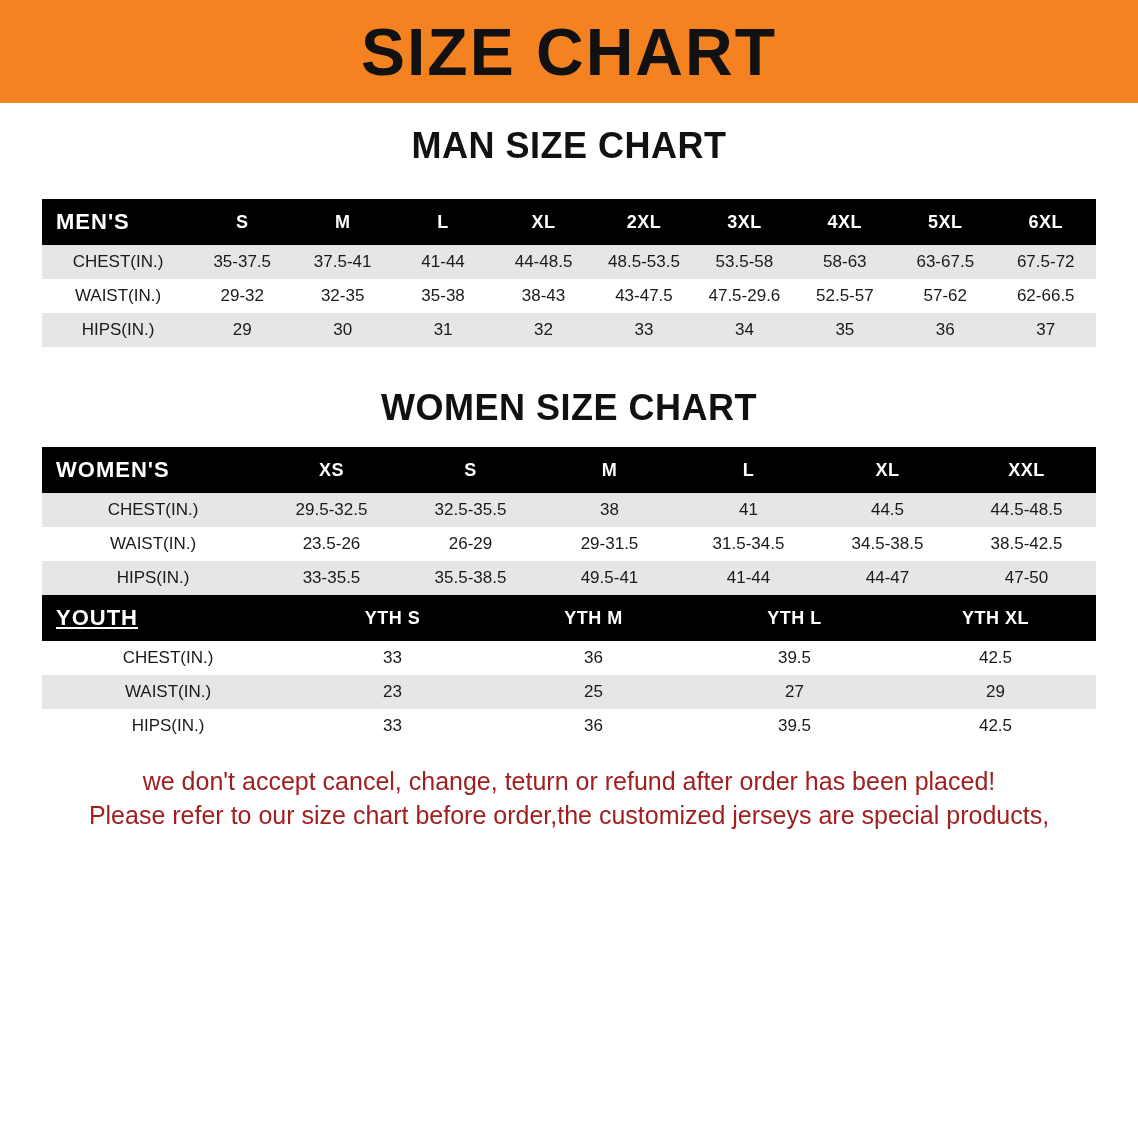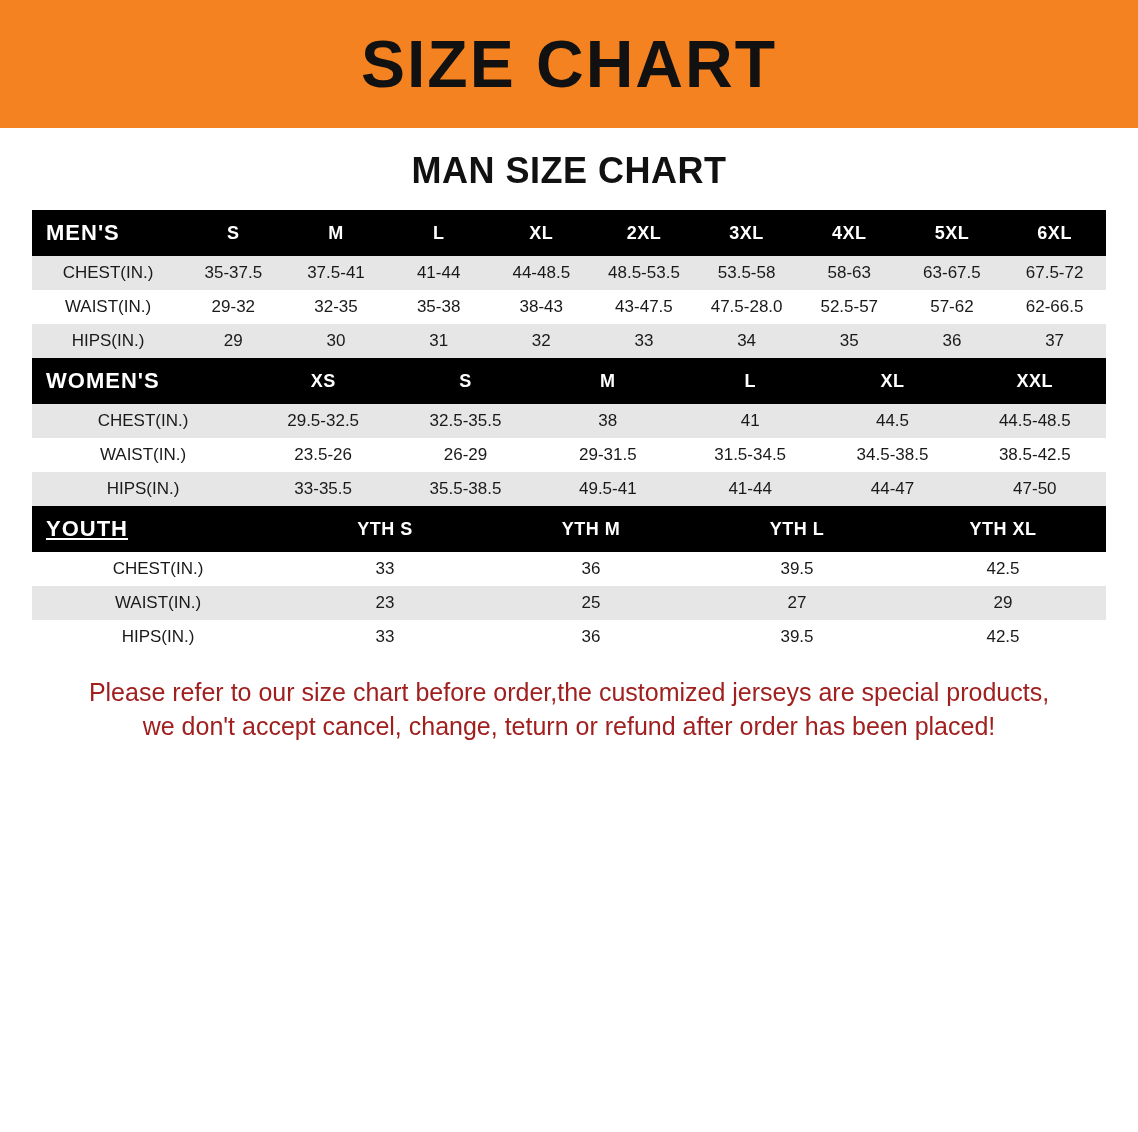--- a/index.html
+++ b/index.html
@@ -16,21 +16,21 @@
   .page {
     position: relative;
     width: 1138px;
     height: 1132px;
     background: #ffffff;
     box-sizing: border-box;
   }
   
   .banner {
     width: 100%;
-    height: 128px;
+    height: 103px;
     background: #f58220;
     display: flex;
     align-items: center;
     justify-content: center;
   }
   .banner-title {
     font-family: "Liberation Sans", sans-serif;
     font-weight: bold;
     font-size: 66px;
     letter-spacing: 2px;
@@ -38,27 +38,27 @@
     line-height: 1;
   }
   
   .section-title {
     text-align: center;
     font-weight: bold;
     font-size: 36px;
     color: #111111;
     letter-spacing: 0.5px;
   }
-  .sec-man-title { margin-top: 22px; margin-bottom: 18px; }
+  .sec-man-title { margin-top: 22px; margin-bottom: 32px; }
   .sec-women-title { margin-top: 40px; margin-bottom: 18px; }
   .sec-youth-title { margin-top: 48px; margin-bottom: 18px; }
 
   
   .tbl-wrap {
-    padding: 0 32px;
+    padding: 0 42px;
     box-sizing: border-box;
   }
   table.size {
     width: 100%;
     border-collapse: collapse;
     table-layout: fixed;
   }
   table.size thead th {
     background: #000000;
     color: #ffffff;
@@ -162,41 +162,42 @@
           <td>63-67.5</td>
           <td>67.5-72</td>
         </tr>
         <tr class="even">
           <td class="first">WAIST(IN.)</td>
           <td>29-32</td>
           <td>32-35</td>
           <td>35-38</td>
           <td>38-43</td>
           <td>43-47.5</td>
-          <td>47.5-28.0</td>
+          <td>47.5-29.6</td>
           <td>52.5-57</td>
           <td>57-62</td>
           <td>62-66.5</td>
         </tr>
         <tr class="odd">
           <td class="first">HIPS(IN.)</td>
           <td>29</td>
           <td>30</td>
           <td>31</td>
           <td>32</td>
           <td>33</td>
           <td>34</td>
           <td>35</td>
           <td>36</td>
           <td>37</td>
         </tr>
       </tbody>
     </table>
   </div>
 
+  <div class="section-title sec-women-title">WOMEN SIZE CHART</div>
   <div class="tbl-wrap">
     <table class="size women">
       <colgroup>
         <col class="c0">
           <col>
           <col>
           <col>
           <col>
           <col>
           <col>
@@ -282,17 +283,17 @@
           <td>33</td>
           <td>36</td>
           <td>39.5</td>
           <td>42.5</td>
         </tr>
       </tbody>
     </table>
   </div>
 
   <div class="note">
+    <span class="line">we don't accept cancel, change, teturn or refund after order has been placed!</span>
     <span class="line">Please refer to our size chart before order,the customized jerseys are special products,</span>
-    <span class="line">we don't accept cancel, change, teturn or refund after order has been placed!</span>
   </div>
 
 </div>
 
 </body></html>

